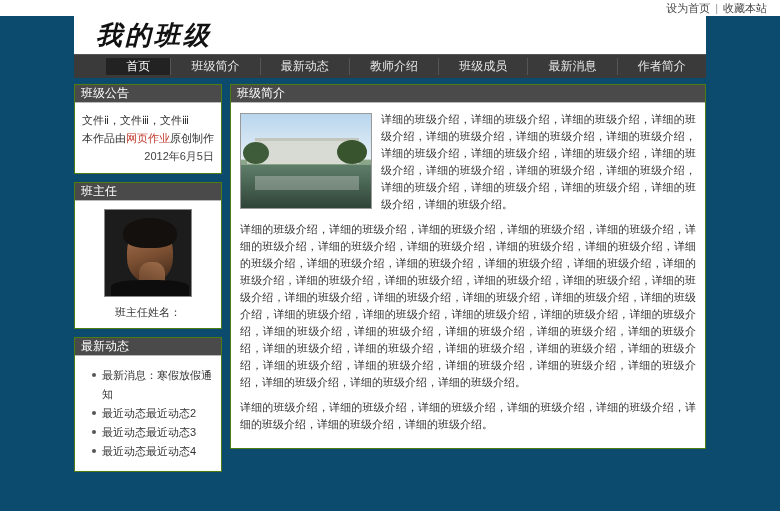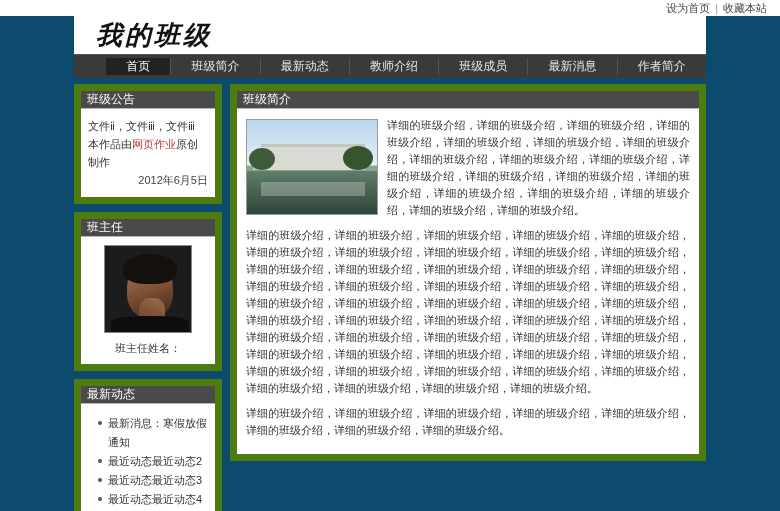--- a/index.html
+++ b/index.html
@@ -92,21 +92,21 @@
   .columns {
     display: flex;
     gap: 8px;
     margin-top: 6px;
   }
   .col-left { width: 148px; }
   .col-right { width: 476px; }
 
   
   .panel {
-    border: 7px solid #4d7c0f;
+    border: 1px solid #4d7c0f;
     background: #fff;
     margin-bottom: 8px;
   }
   .panel-head {
     height: 18px;
     background: #4a4a4a;
     color: #fff;
     font-size: 12px;
     display: flex;
     align-items: center;

